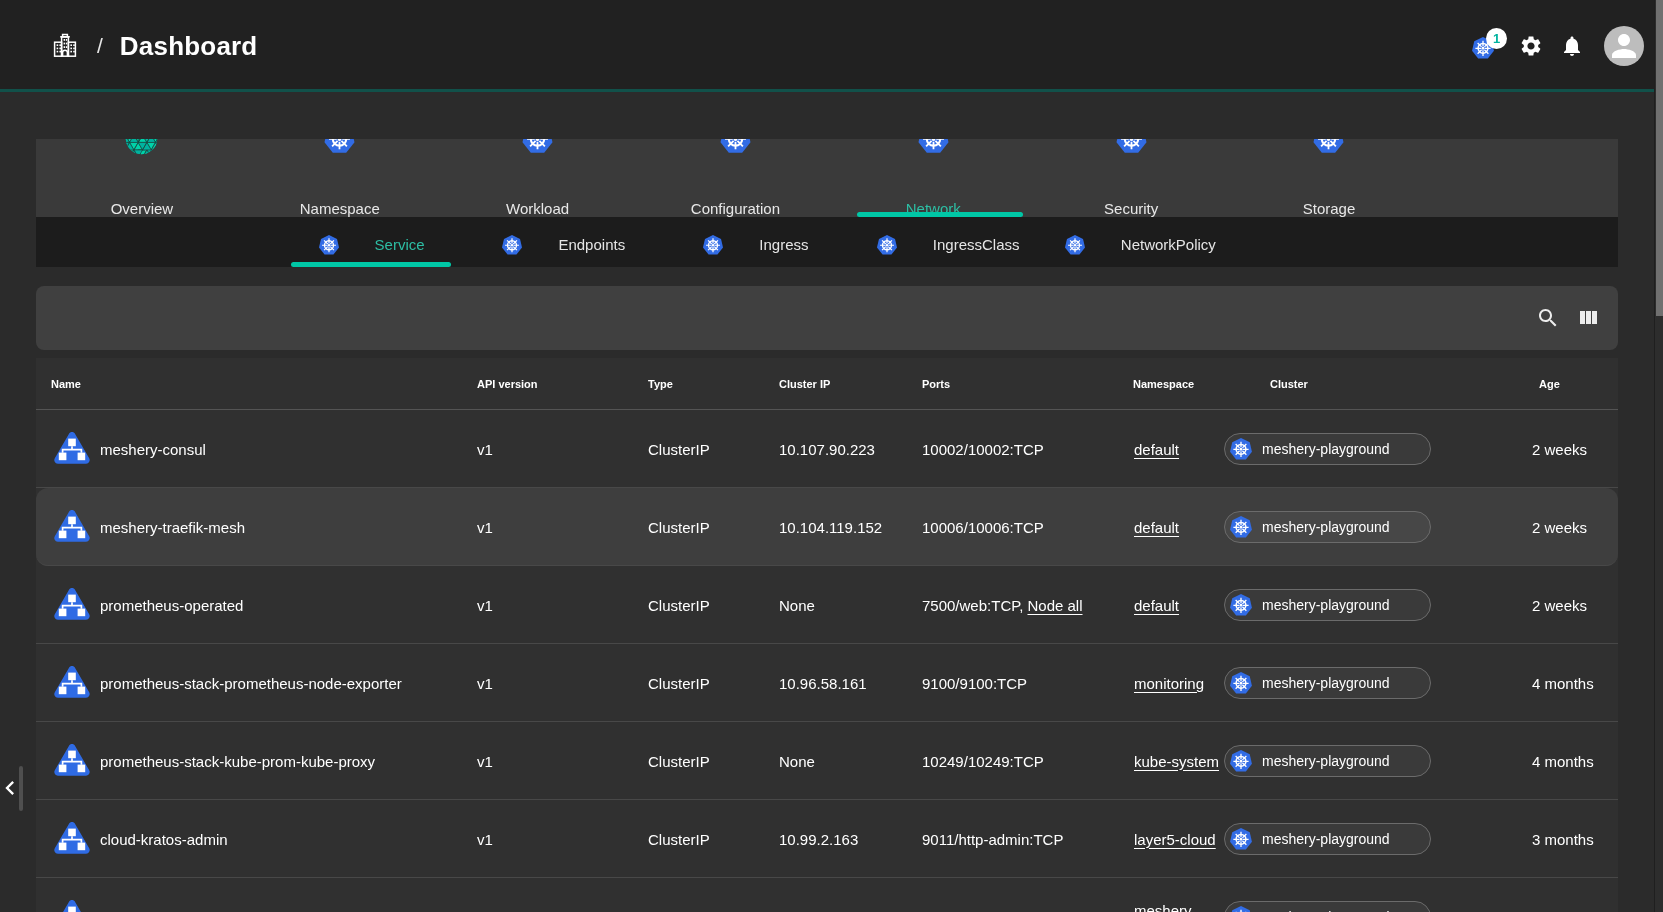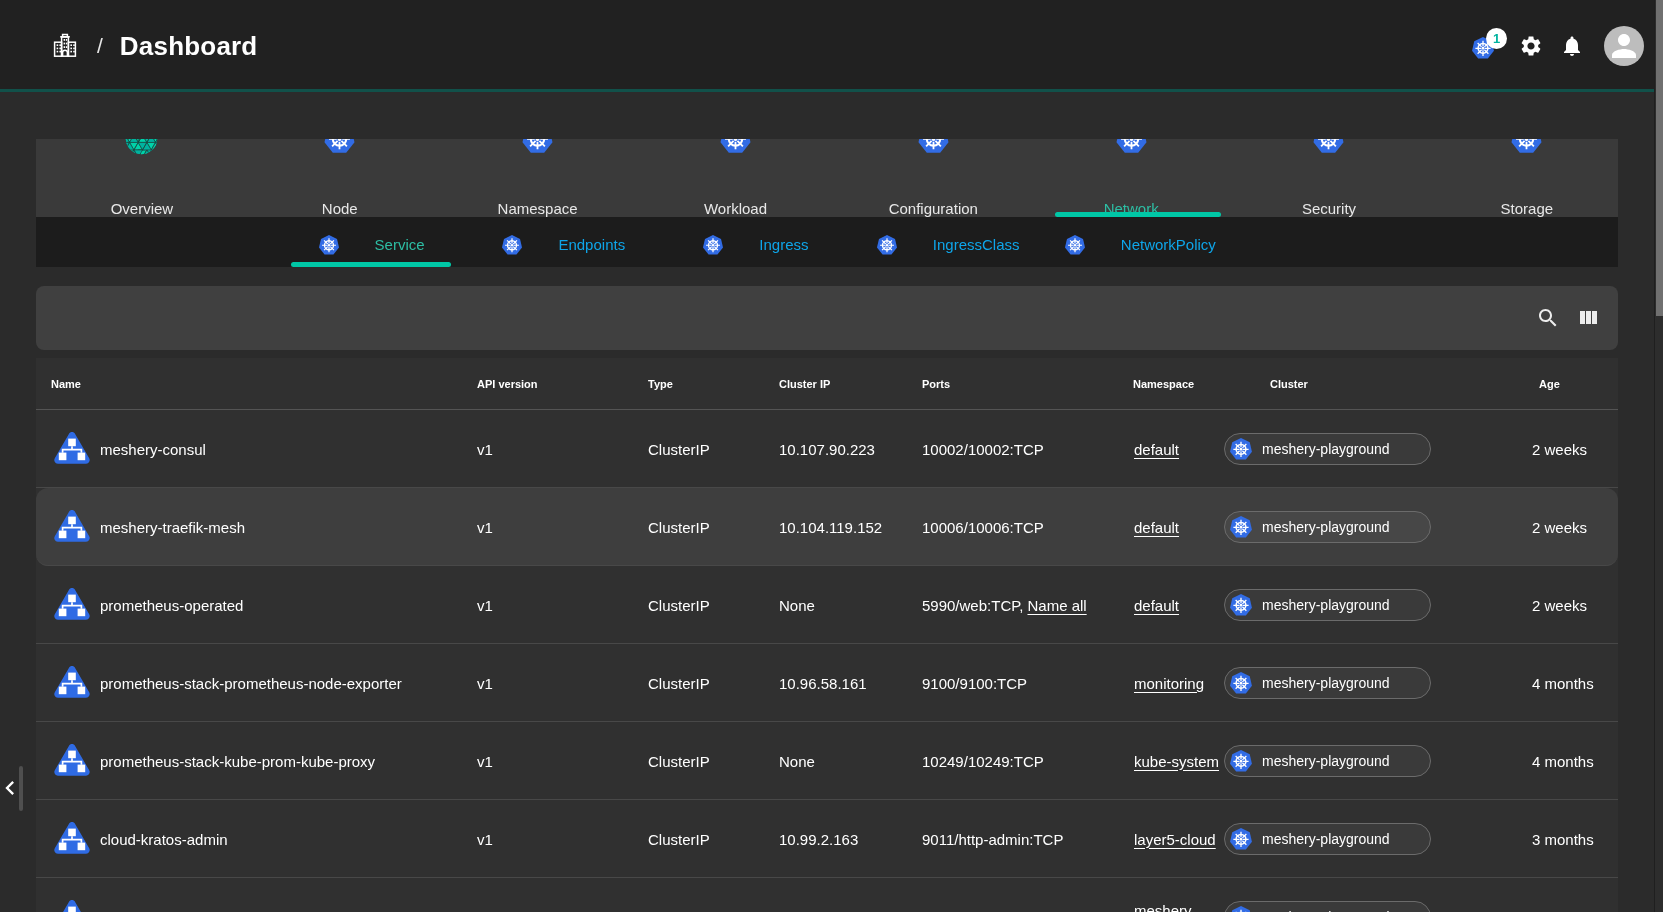--- a/index.html
+++ b/index.html
@@ -26,21 +26,21 @@
   .tabcard { position:absolute; left:36px; top:139px; width:1582px; }
   .ptabs { position:relative; height:78px; background:#3A3A3A; display:flex; padding-left:7px; overflow:hidden; }
   .ptab { position:relative; width:197.85px; flex:none; display:flex; flex-direction:column; align-items:center; justify-content:flex-end; padding-top:9px; cursor:pointer;gap:35px; }
   .ptab .ticon { width:33px; height:33px; }
   .ptab .tlabel { margin-top:10px; font-size:15px; color:#E8E8E8; }
   .ptab.active .tlabel { color:#2DBEA4; }
   .ptab.active::after { content:""; position:absolute; left:23px; right:9px; bottom:0; height:5px; border-radius:3px; background:#00C7A6; }
   .stabs { position:relative; height:50px; background:#1C1C1C; display:flex; padding-left:239px; }
   .stab { position:relative; width:192.2px; flex:none; display:flex; align-items:center; justify-content:center; cursor:pointer; padding-top:5px;gap:24px; }
   .stab .ticon { width:22px; height:22px; margin-right:11px; }
-  .stab .tlabel { font-size:15px; color:#0ea5e9; }
+  .stab .tlabel { font-size:15px; color:#e5e5e5; }
   .stab.active .tlabel { color:#2DBEA4; }
   .stab.active::after { content:""; position:absolute; left:16px; right:16px; bottom:0; height:5px; border-radius:3px; background:#00C7A6; }
 
   
   .toolbar { position:absolute; left:36px; top:286px; width:1582px; height:64px; background:#404040; border-radius:8px; display:flex; align-items:center; justify-content:flex-end; padding-right:18px; }
   .tbicon { width:24px; height:24px; color:#EDEDED; margin-left:16px; cursor:pointer; }
 
   
   .table { position:absolute; left:36px; top:358px; width:1582px; background:#303030; }
   .thead { position:relative; height:52px; border-bottom:1px solid #545454; }
@@ -200,29 +200,20 @@
 
     <span class="tlabel">Overview</span>
   </div>
       <div class="ptab">
 
     <span class="ticon">
           <svg width="33" height="33">
             <use href="#i-k8s"></use>
           </svg>
         </span>
-    <span class="tlabel">Node</span>
-  </div>
-      <div class="ptab">
-
-    <span class="ticon">
-          <svg width="33" height="33">
-            <use href="#i-k8s"></use>
-          </svg>
-        </span>
     <span class="tlabel">Namespace</span>
   </div>
       <div class="ptab">
 
     <span class="ticon">
           <svg width="33" height="33">
             <use href="#i-k8s"></use>
           </svg>
         </span>
     <span class="tlabel">Workload</span>
@@ -393,22 +384,22 @@
     <span class="svcicon">
           <svg width="40" height="40">
             <use href="#i-svc"></use>
           </svg>
         </span>
     <span class="cell c-name">prometheus-operated</span>
     <span class="cell c-api">v1</span>
     <span class="cell c-type">ClusterIP</span>
     <span class="cell c-ip">None</span>
     <span class="cell c-ports">
-          <span>5990/web:TCP,</span>
-          <a class="lnk ports-link">Name all</a>
+          <span>7500/web:TCP,</span>
+          <a class="lnk ports-link">Node all</a>
         </span>
     <span class="cell c-ns">
           <a class="lnk">default</a>
         </span>
     <span class="cell c-chip">
       <span class="chip">
         <span class="k8s">
               <svg width="24" height="24">
                 <use href="#i-k8s"></use>
               </svg>

